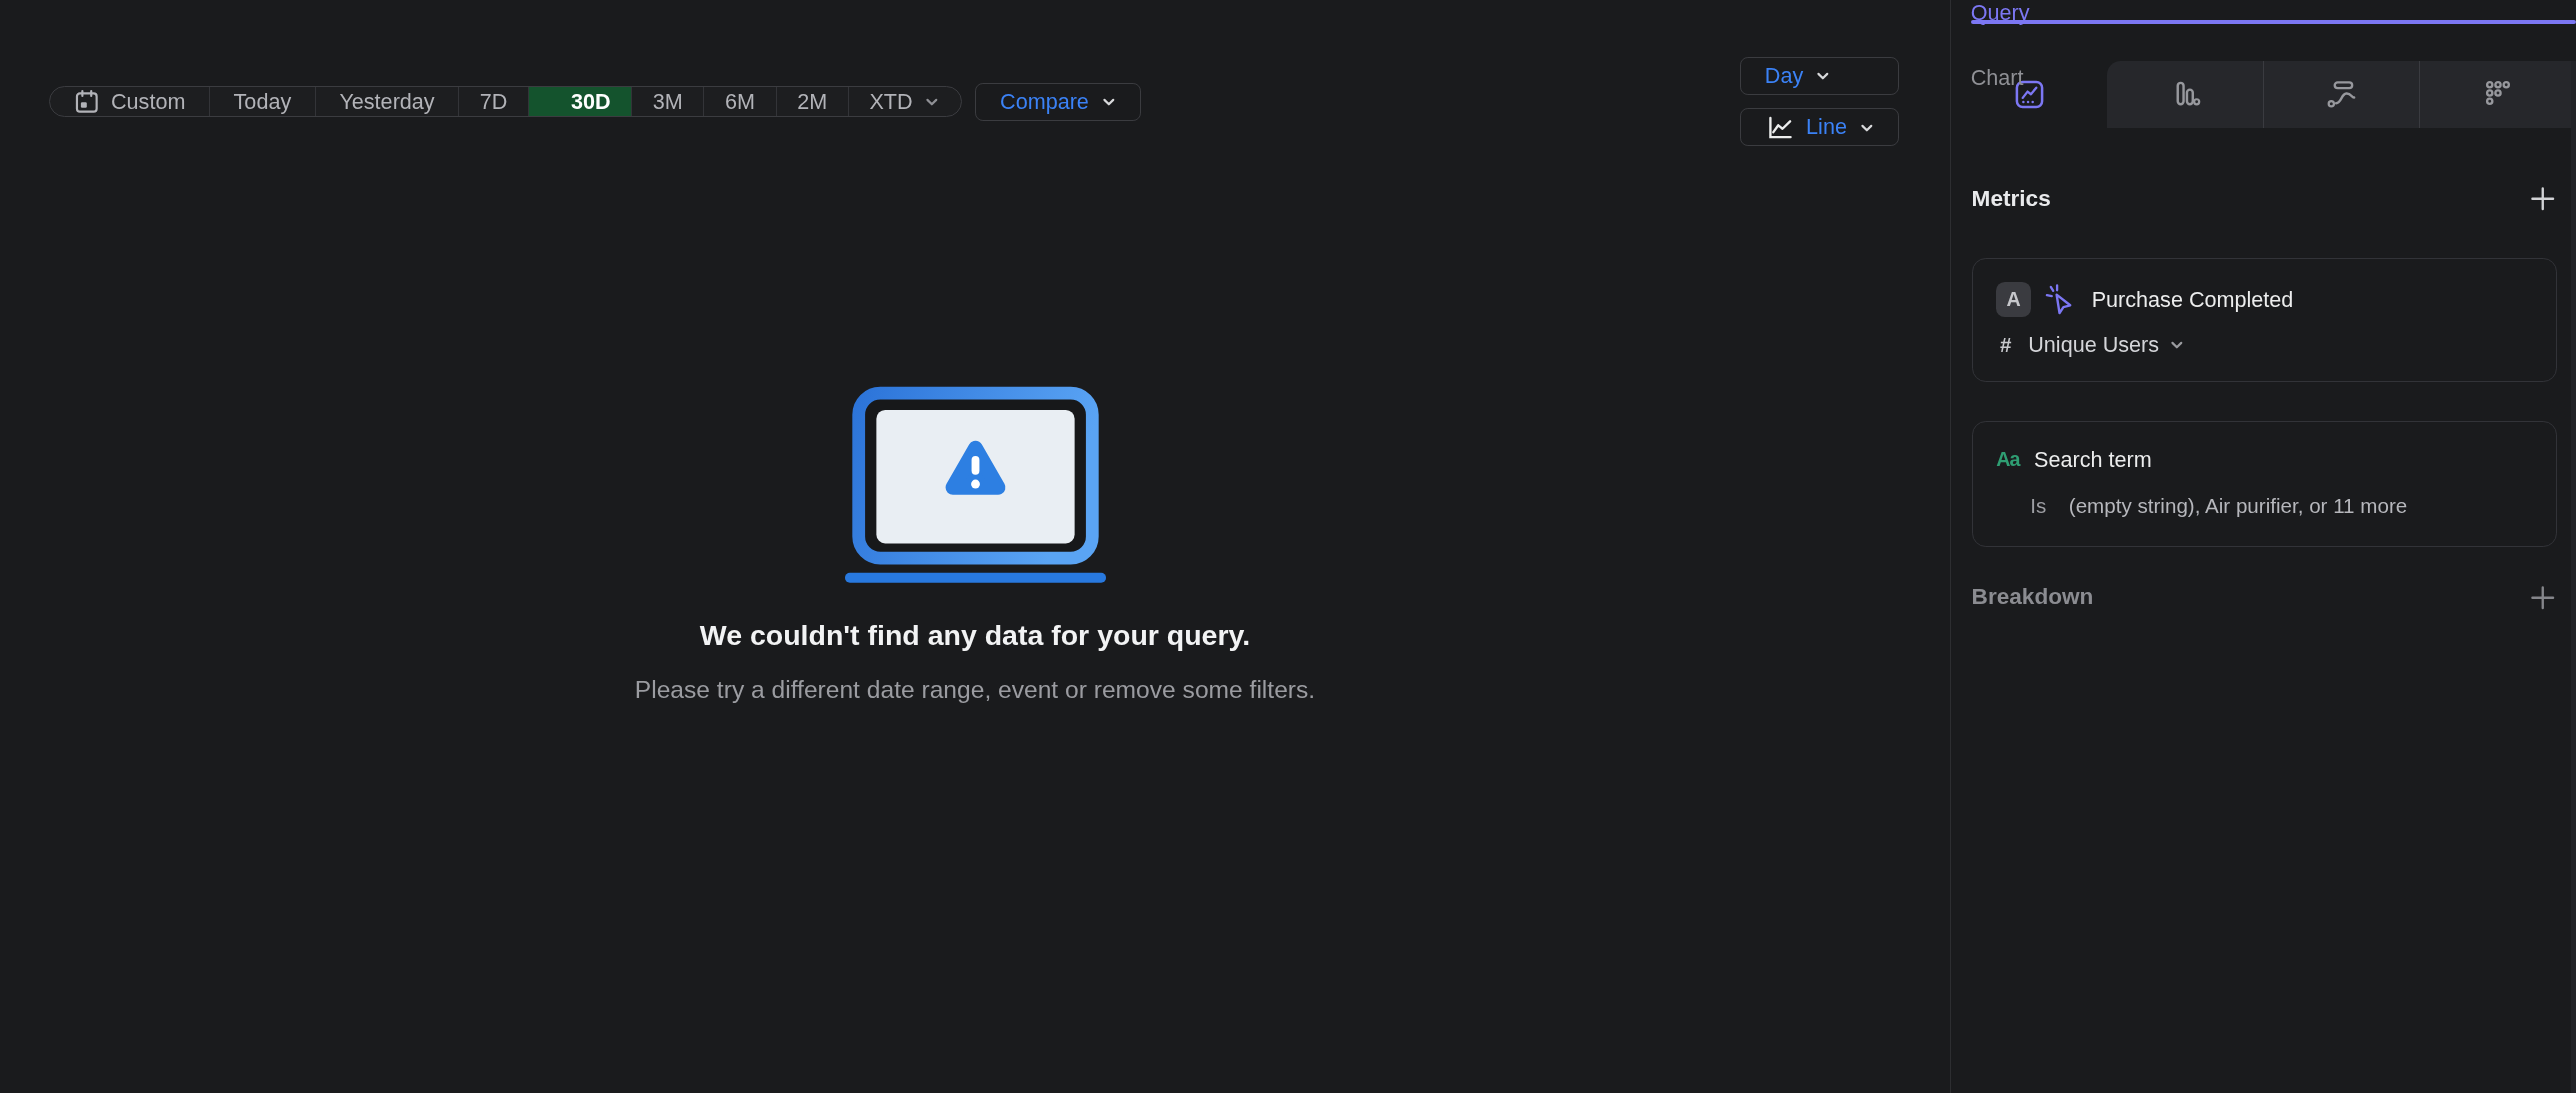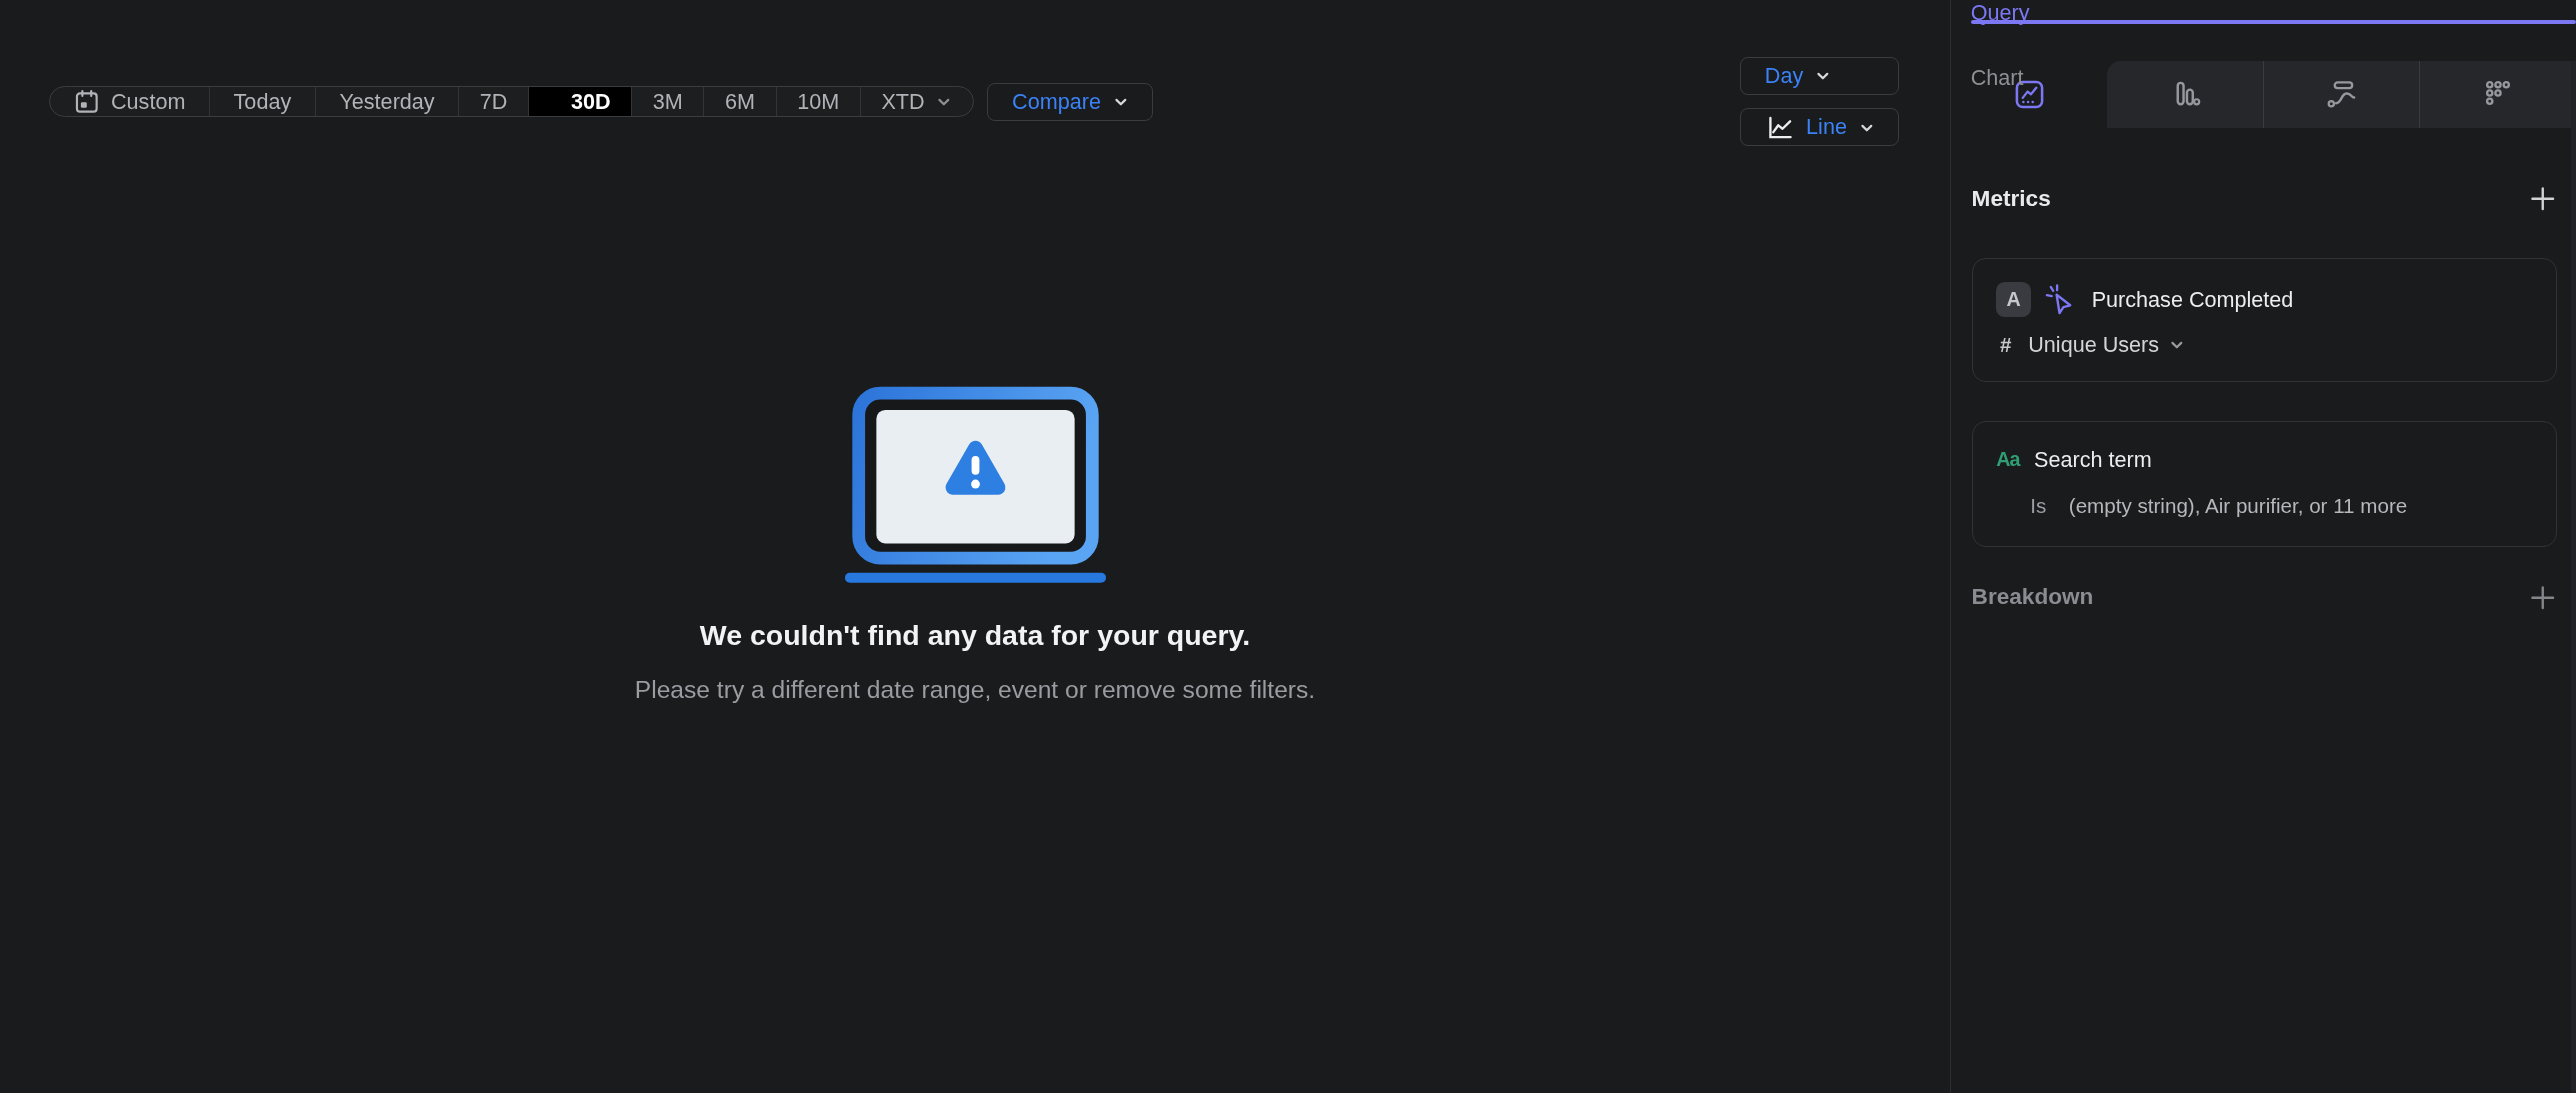--- a/index.html
+++ b/index.html
@@ -14,21 +14,21 @@
   .main { position:relative; width:1950px; height:100%; }
   .toolbar { position:absolute; top:77px; left:49px; right:51px; height:49px; display:flex; align-items:center; }
   .segmented { display:flex; height:31px; border:1px solid #3b3c40; border-radius:18px; overflow:hidden; background:#1d1e20; }
   .seg {
     display:flex; align-items:center; gap:11.8px; padding:0 23.6px;
     font-size:21.6px; color:#b2b3b8; border-right:1px solid #333438;
     white-space:nowrap; cursor:pointer;
   }
   .seg.short { padding:0 20.6px; }
   .seg:last-child { border-right:none; }
-  .seg.selected { background:#000000; color:#ffffff; font-weight:bold;padding-left:42px; }
+  .seg.selected { background:#14532d; color:#ffffff; font-weight:bold;padding-left:42px; }
   .btn {
     height:38px; display:flex; align-items:center; gap:11.8px; padding:0 23.6px;
     border:1px solid #3b3c40; border-radius:7.9px; font-size:21.6px; color:#3b82f6;
     background:transparent; white-space:nowrap; cursor:pointer;
   }
   .compare { margin-left:13.8px; }
   .right-group { margin-left:auto; display:flex; gap:13.8px;flex-direction:column; }
   .chev { flex:none; }
   
   .empty { position:absolute; top:383px; left:0; width:100%; text-align:center; }
@@ -101,21 +101,21 @@
         <div class="seg short selected">
             <span>30D</span>
           </div>
         <div class="seg short">
             <span>3M</span>
           </div>
         <div class="seg short">
             <span>6M</span>
           </div>
         <div class="seg short">
-            <span>10M</span>
+            <span>2M</span>
           </div>
         <div class="seg short">
           <span>XTD</span>
           <svg class="chev" width="15.7" height="15.7" viewBox="0 0 16 16">
             <path d="M3.5 6 L8 10.5 L12.5 6" fill="none" stroke="#8f9095" stroke-width="2.2" stroke-linecap="round" stroke-linejoin="round"></path>
           </svg>
         </div>
       </div>
 
       <div class="btn compare">

